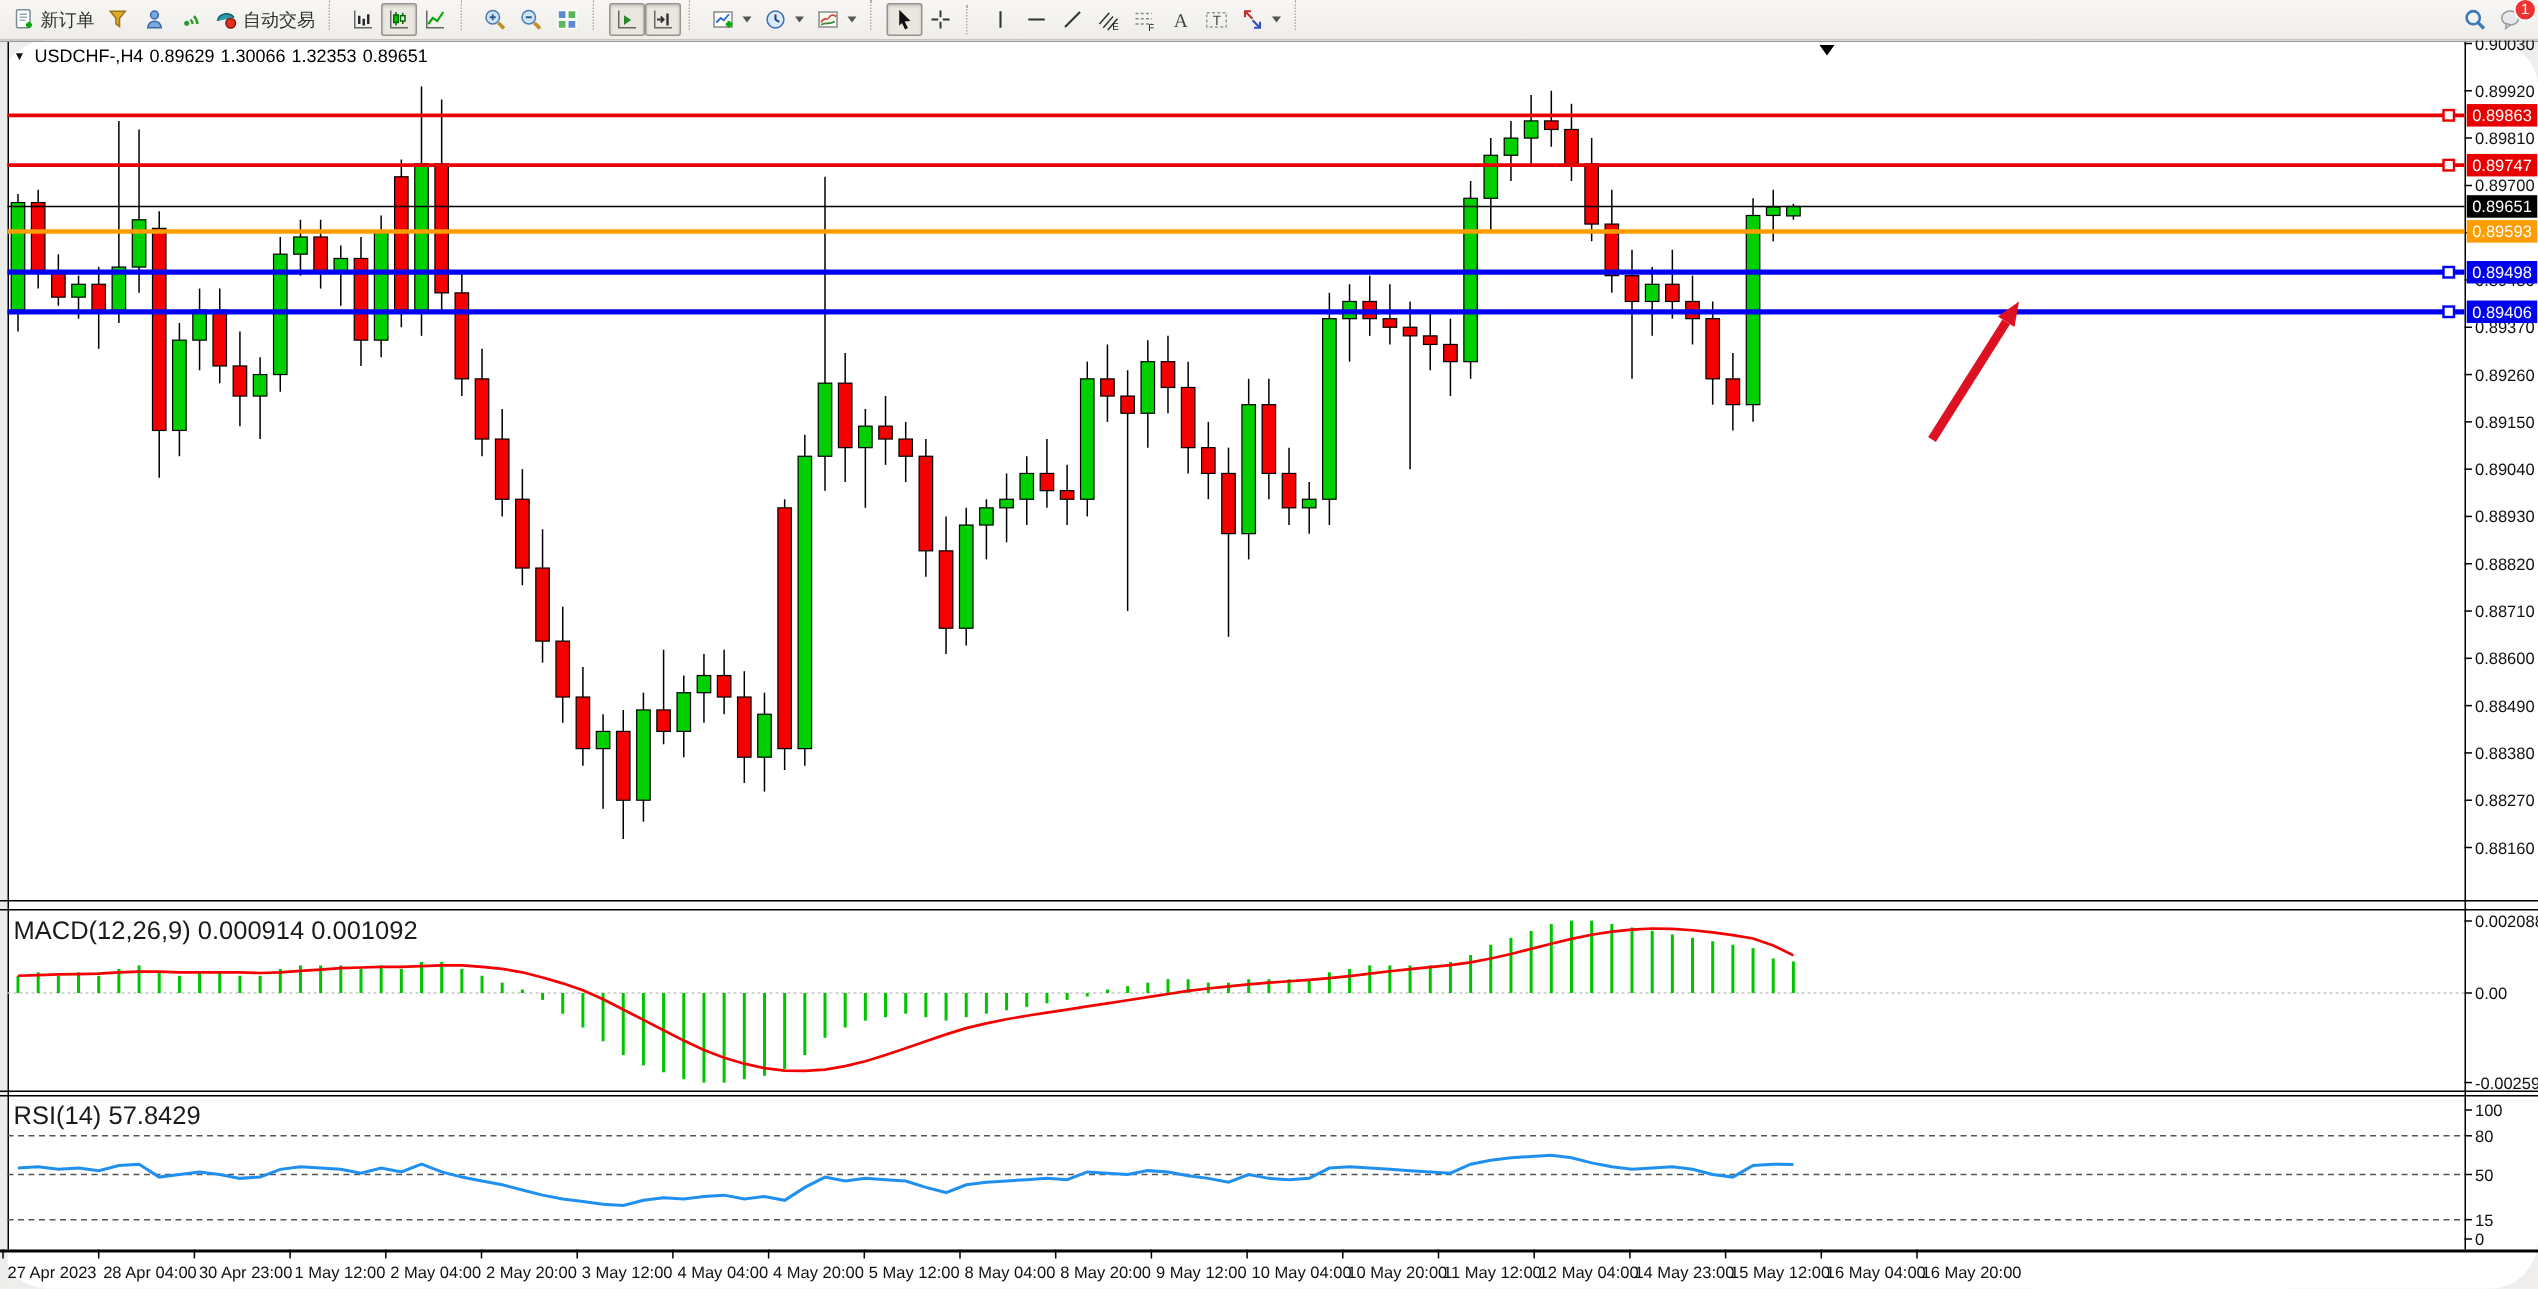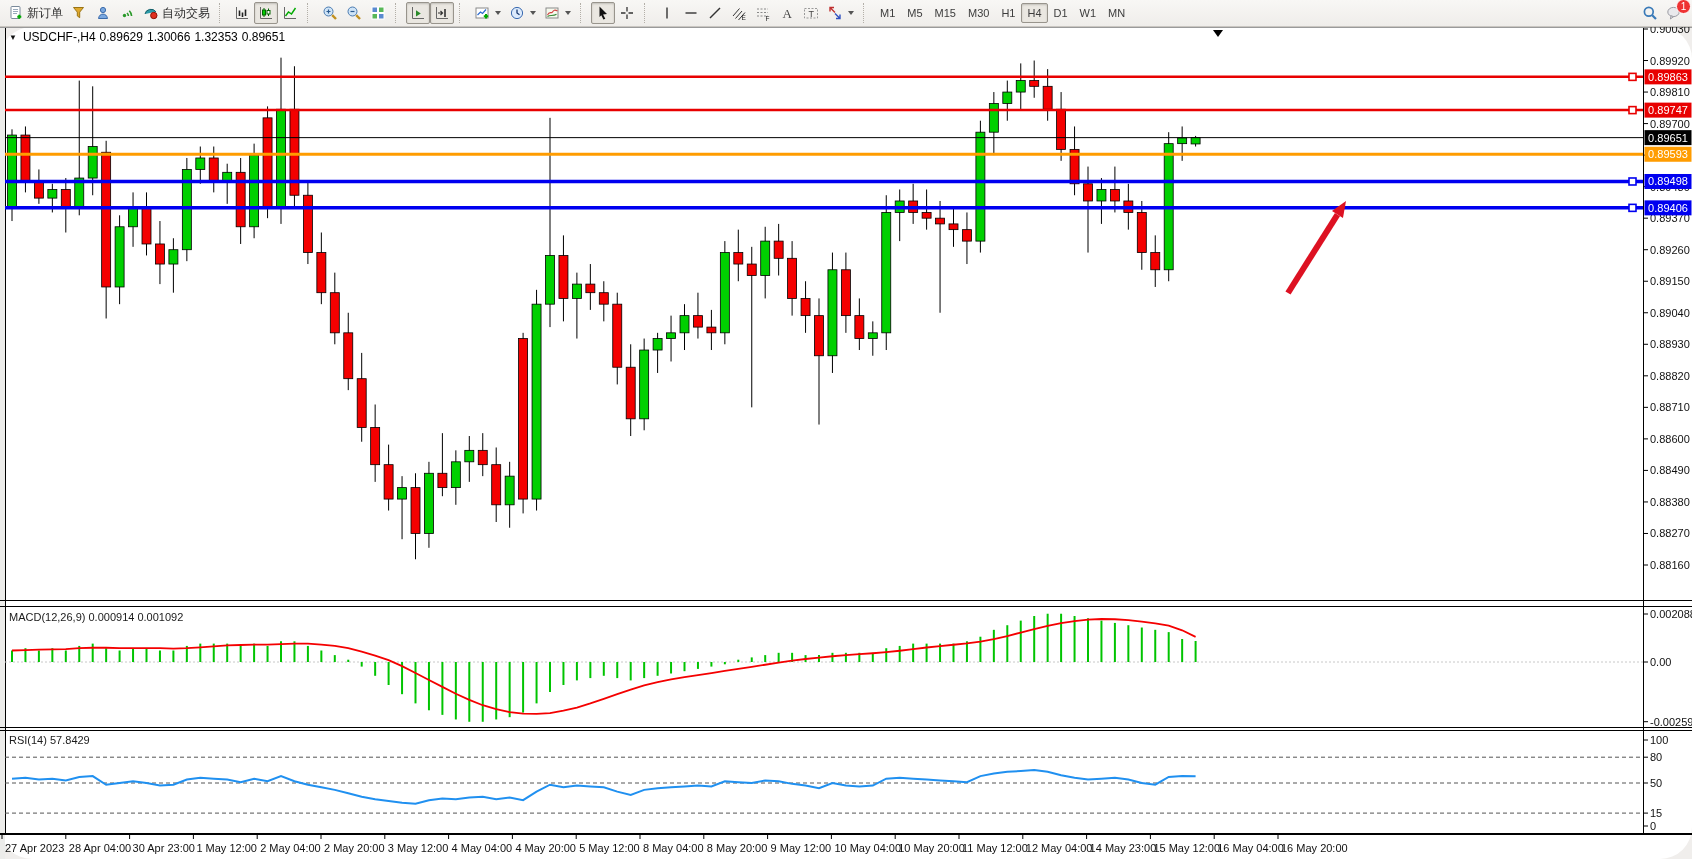--- a/index.html
+++ b/index.html
@@ -1,19 +1,19 @@
 <!DOCTYPE html>
 <html><head>
 <meta charset="utf-8">
 <style>
   html,body{margin:0;padding:0;width:1692px;height:859px;overflow:hidden;
     font-family:"Liberation Sans",sans-serif;background:#f0eeec;}
   #toolbar{position:absolute;top:0;left:0;width:1692px;height:27px;
     background:linear-gradient(#f8f7f5,#efedea);border-bottom:1px solid #c9c6c1;
-    display:flex;align-items:center;box-sizing:border-box;padding-left:4px;}
+    display:flex;box-sizing:border-box;padding-left:4px;}
   .tgroup{display:flex;align-items:center;height:100%;}
   .tsep{width:6px;height:20px;border-left:1px dotted #b3afa8;margin:0 4px 0 5px;}
   .tbtn{display:flex;align-items:center;gap:3px;height:22px;min-width:24px;padding:0 3px;
     border:1px solid transparent;border-radius:2px;justify-content:center;
     font-size:12px;color:#2f2f2f;cursor:default;box-sizing:border-box;}
   .tbtn.active{background:#eae7e1;border-color:#98948c;box-shadow:inset 0 1px 2px rgba(0,0,0,.18);}
   .tbtn .ticon{width:16px;height:16px;display:inline-block;}
   .tbtn .ticon svg{width:16px;height:16px;display:block;}
   .tf{font-size:11px;color:#3c3c3c;padding:0 5px;height:20px;}
   .caret{width:0;height:0;border-left:3px solid transparent;border-right:3px solid transparent;
@@ -21,21 +21,21 @@
   .tright{margin-left:auto;display:flex;align-items:center;margin-right:6px;}
   .badge{position:absolute;top:-4px;right:-6px;background:#e33;color:#fff;font-size:10px;
     border-radius:8px;min-width:13px;height:13px;line-height:13px;text-align:center;
     border:1px solid #fff;}
   #chartwin{position:absolute;top:27px;left:0;width:1692px;height:832px;background:#fff;border-radius:32px;}
   #chartsvg{position:absolute;top:0;left:0;}
   .overlay{position:absolute;font-size:12px;color:#000;white-space:nowrap;}
   #hdr{top:3px;left:9px;display:flex;align-items:center;gap:4px;}
   #hdr .tri{font-size:8px;margin-right:2px;color:#111;}
   #hdr span{letter-spacing:0px;}
-  .indlabel{font-size:11px;color:#1a1a1a;left:9px;}
+  .indlabel{font-size:17px;color:#1a1a1a;left:9px;}
 </style>
 </head>
 <body>
 
 <div id="toolbar">
     <div class="tgroup">
       <div class="tbtn">
         <span class="ticon">
           <svg viewBox="0 0 16 16">
             <rect x="3" y="1.5" width="9" height="12" rx="1" fill="#fff" stroke="#7a8a9a"></rect>
@@ -266,31 +266,20 @@
         <span class="ticon">
           <svg viewBox="0 0 16 16">
             <path d="M3 6.5V2.5h4M3 2.5l5 5" stroke="#c03030" fill="none" stroke-width="1.4"></path>
             <path d="M13 9.5v4H9M13 13.5l-5-5" stroke="#3050c0" fill="none" stroke-width="1.4"></path>
           </svg>
         </span>
         <span class="caret"></span>
       </div>
     </div>
     <div class="tsep"></div>
-    <div class="tgroup">
-      <div class="tbtn tf">M1</div>
-      <div class="tbtn tf">M5</div>
-      <div class="tbtn tf">M15</div>
-      <div class="tbtn tf">M30</div>
-      <div class="tbtn tf">H1</div>
-      <div class="tbtn tf active">H4</div>
-      <div class="tbtn tf">D1</div>
-      <div class="tbtn tf">W1</div>
-      <div class="tbtn tf">MN</div>
-    </div>
     <div class="tright">
       <div class="tbtn">
         <span class="ticon">
           <svg viewBox="0 0 16 16">
             <circle cx="6.8" cy="6.8" r="4.4" fill="none" stroke="#3a7ab8" stroke-width="1.7"></circle>
             <line x1="10.2" y1="10.2" x2="14" y2="14" stroke="#3a7ab8" stroke-width="2.2"></line>
           </svg>
         </span>
       </div>
       <div class="tbtn" style="position: relative;">

